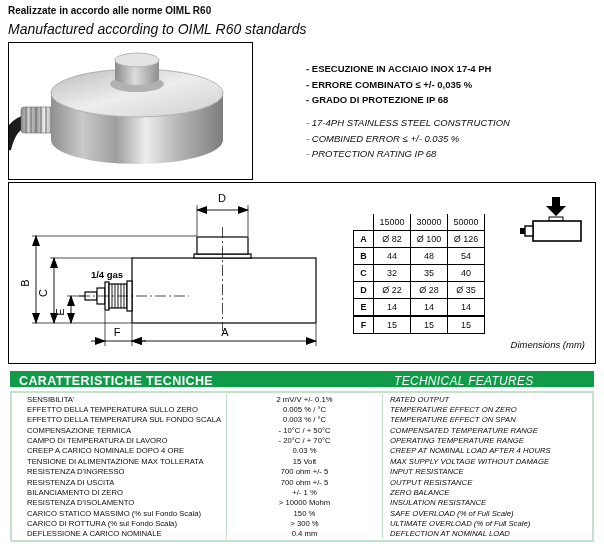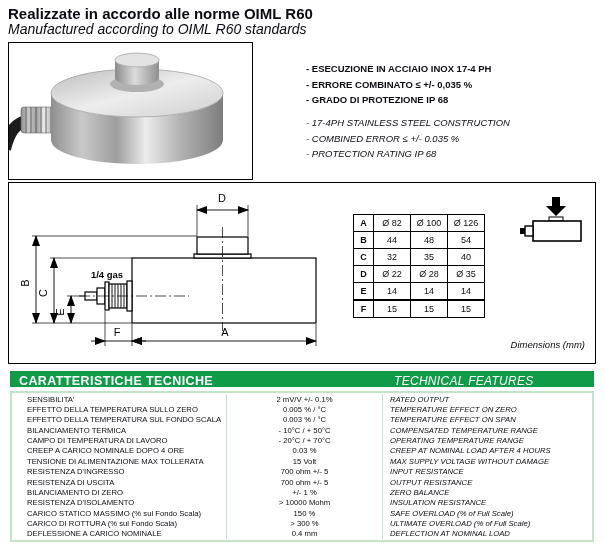--- a/index.html
+++ b/index.html
@@ -3,21 +3,21 @@
 <meta charset="utf-8">
 <style>
   :root{ --green:#0f9b48; --lg:#c3e1cb; }
   html,body{margin:0;padding:0;}
   body{
     width:604px;height:549px;position:relative;background:#fff;
     font-family:"Liberation Sans", sans-serif;color:#0b0b12;overflow:hidden;
   }
   .abs{position:absolute;}
   
-  #title-it{left:8px;top:5px;font-size:15px;font-weight:bold;}
+  #title-it{left:8px;top:5px;font-size:10px;font-weight:bold;}
   #title-en{left:8px;top:21px;font-size:14px;font-style:italic;}
   
   #photo-box{left:8px;top:42px;width:243px;height:136px;border:1px solid #000;background:#fff;}
   
   .bullets{left:306px;width:290px;font-size:9.5px;line-height:15.5px;white-space:nowrap;}
   #bullets-it{top:61px;font-weight:bold;}
   #bullets-en{top:115px;font-style:italic;}
   
   #drawing-box{left:8px;top:182px;width:586px;height:180px;border:1px solid #000;background:#fff;}
   #dim-drawing{position:absolute;left:0;top:0;}
@@ -183,20 +183,26 @@
       <polygon points="543,14 551,14 551,23 557,23 547,33 537,23 543,23" fill="#000"></polygon>
       <rect x="540" y="34" width="14" height="4" fill="#fff" stroke="#000" stroke-width="1"></rect>
       <rect x="524" y="38" width="48" height="20" fill="#fff" stroke="#000" stroke-width="1.6"></rect>
       <rect x="516" y="43" width="8" height="10" fill="#fff" stroke="#000" stroke-width="1.4"></rect>
       <rect x="511" y="45" width="5" height="6" fill="#000"></rect>
     </g>
   </svg>
 
   <table id="dim-table">
     <tbody>
+        <tr class="hdr">
+      <th></th>
+      <td>15000</td>
+      <td>30000</td>
+      <td>50000</td>
+    </tr>
     <tr>
       <th>A</th>
       <td>Ø 82</td>
       <td>Ø 100</td>
       <td>Ø 126</td>
     </tr>
     <tr>
       <th>B</th>
       <td>44</td>
       <td>48</td>
@@ -247,21 +253,21 @@
     <div class="spec-it">EFFETTO DELLA TEMPERATURA SULLO ZERO</div>
     <div class="spec-val">0.005 % / °C</div>
     <div class="spec-en">TEMPERATURE EFFECT ON ZERO</div>
   </div>
   <div class="spec-row">
     <div class="spec-it">EFFETTO DELLA TEMPERATURA SUL FONDO SCALA</div>
     <div class="spec-val">0.003 % / °C</div>
     <div class="spec-en">TEMPERATURE EFFECT ON SPAN</div>
   </div>
   <div class="spec-row">
-    <div class="spec-it">BILANCIAMENTO TERMICA</div>
+    <div class="spec-it">COMPENSAZIONE TERMICA</div>
     <div class="spec-val">- 10°C / + 50°C</div>
     <div class="spec-en">COMPENSATED TEMPERATURE RANGE</div>
   </div>
   <div class="spec-row">
     <div class="spec-it">CAMPO DI TEMPERATURA DI LAVORO</div>
     <div class="spec-val">- 20°C / + 70°C</div>
     <div class="spec-en">OPERATING TEMPERATURE RANGE</div>
   </div>
   <div class="spec-row">
     <div class="spec-it">CREEP A CARICO NOMINALE DOPO 4 ORE</div>

